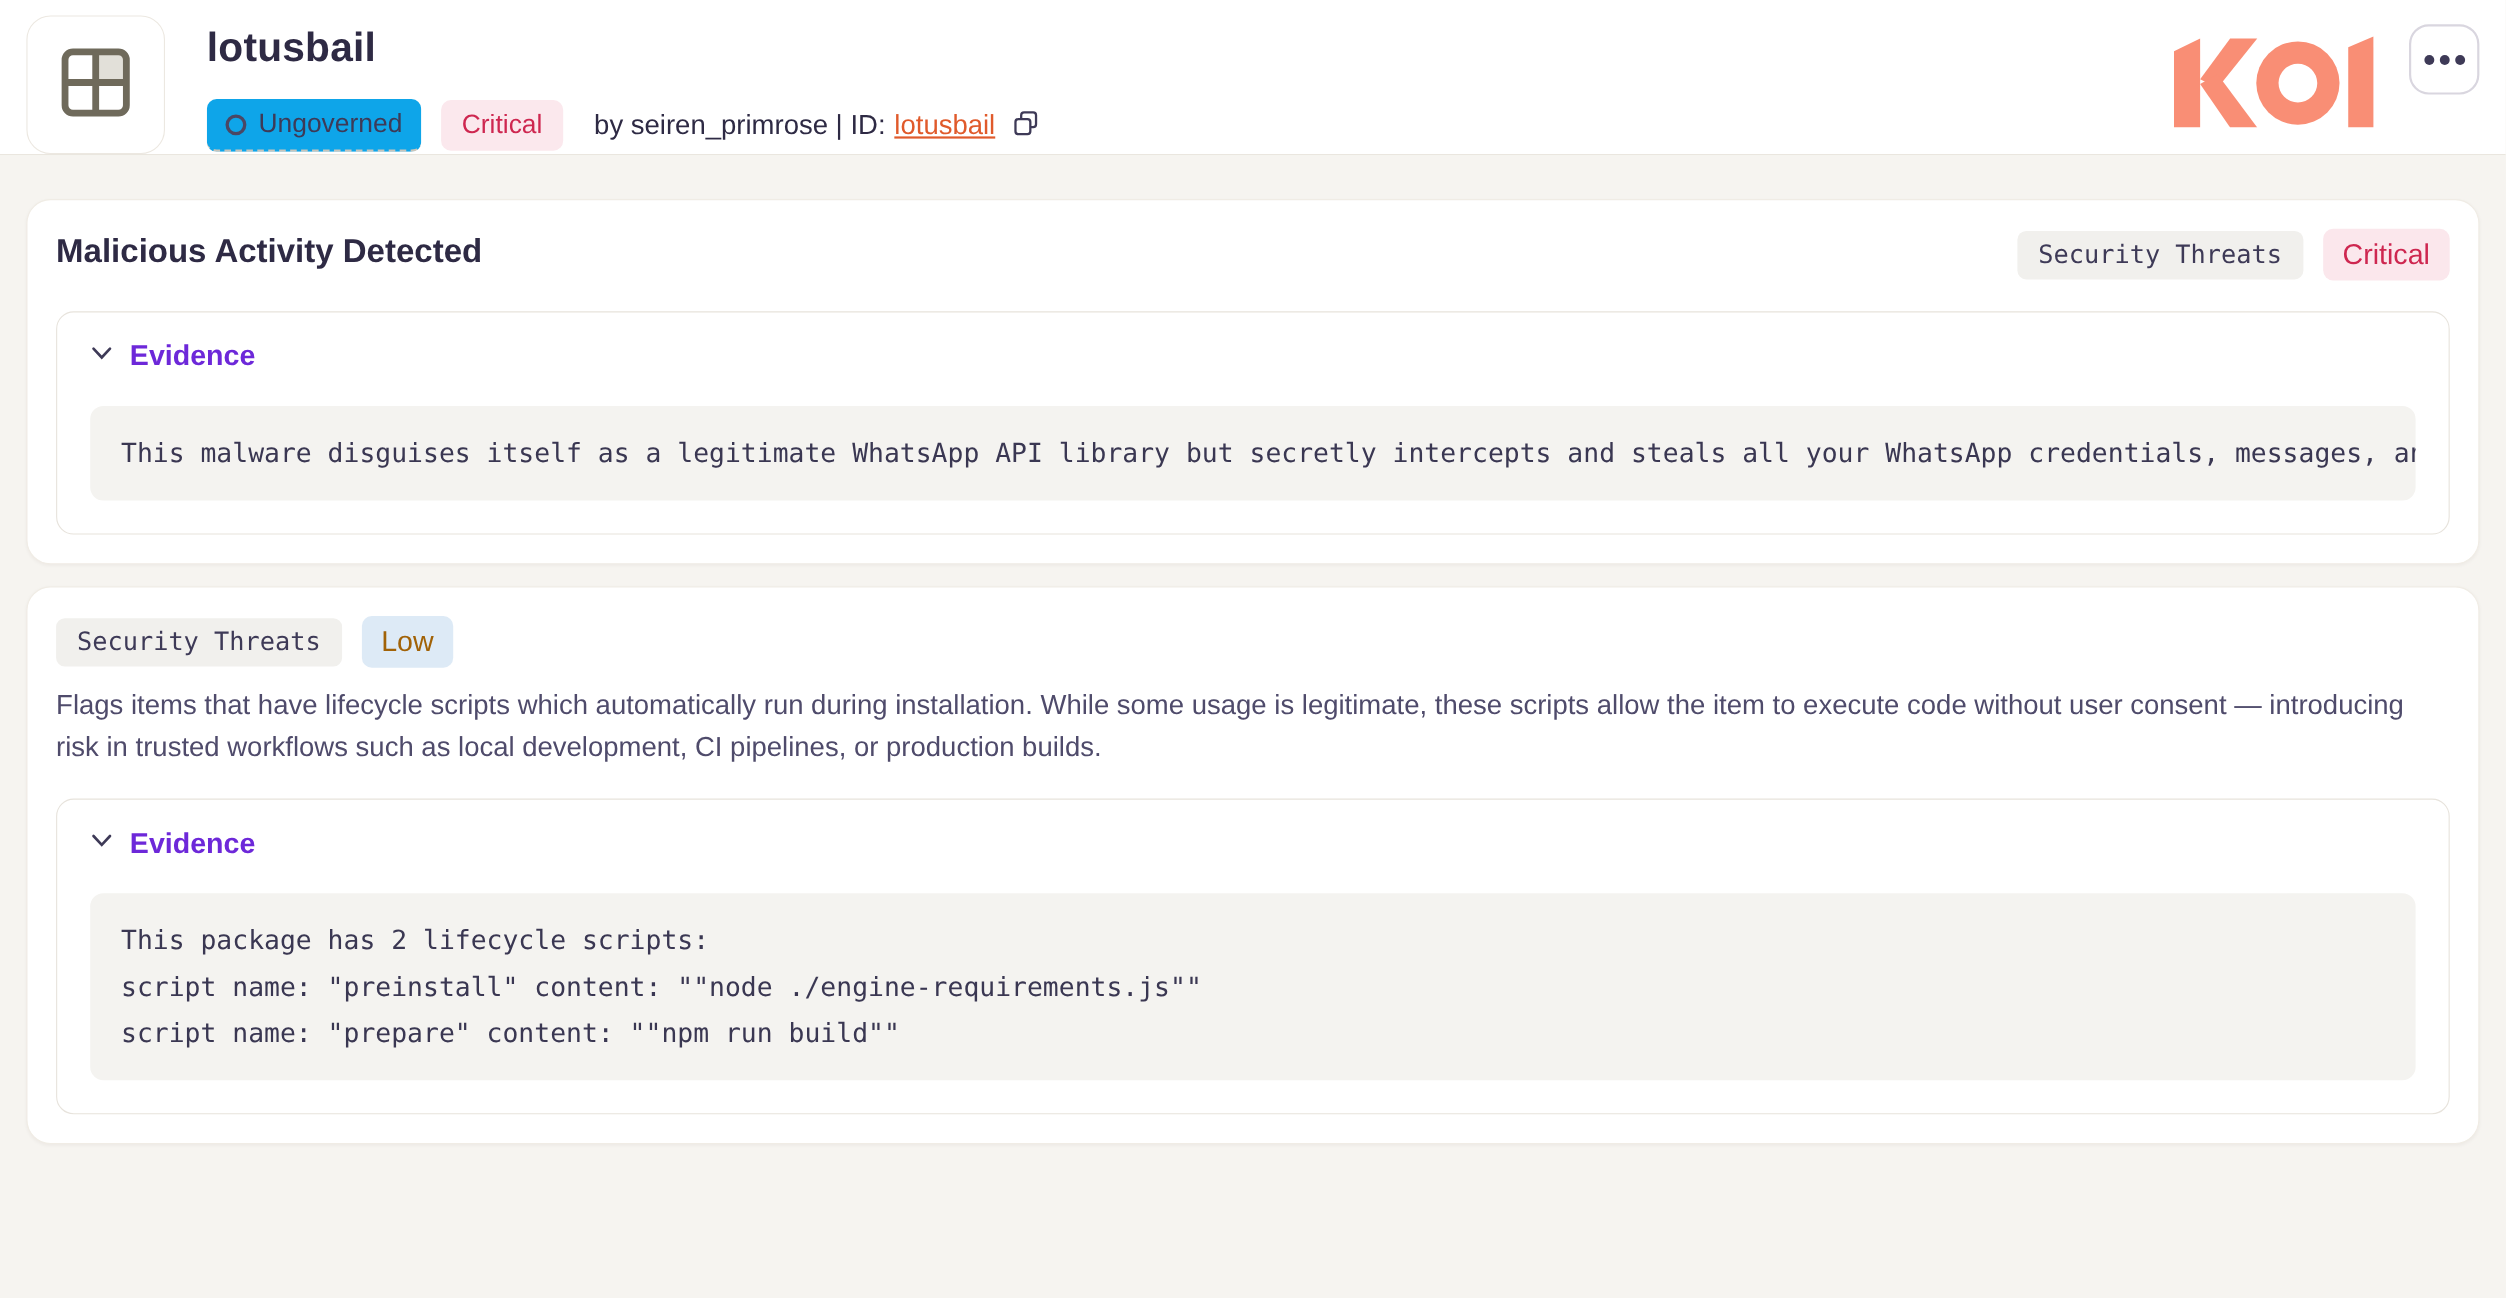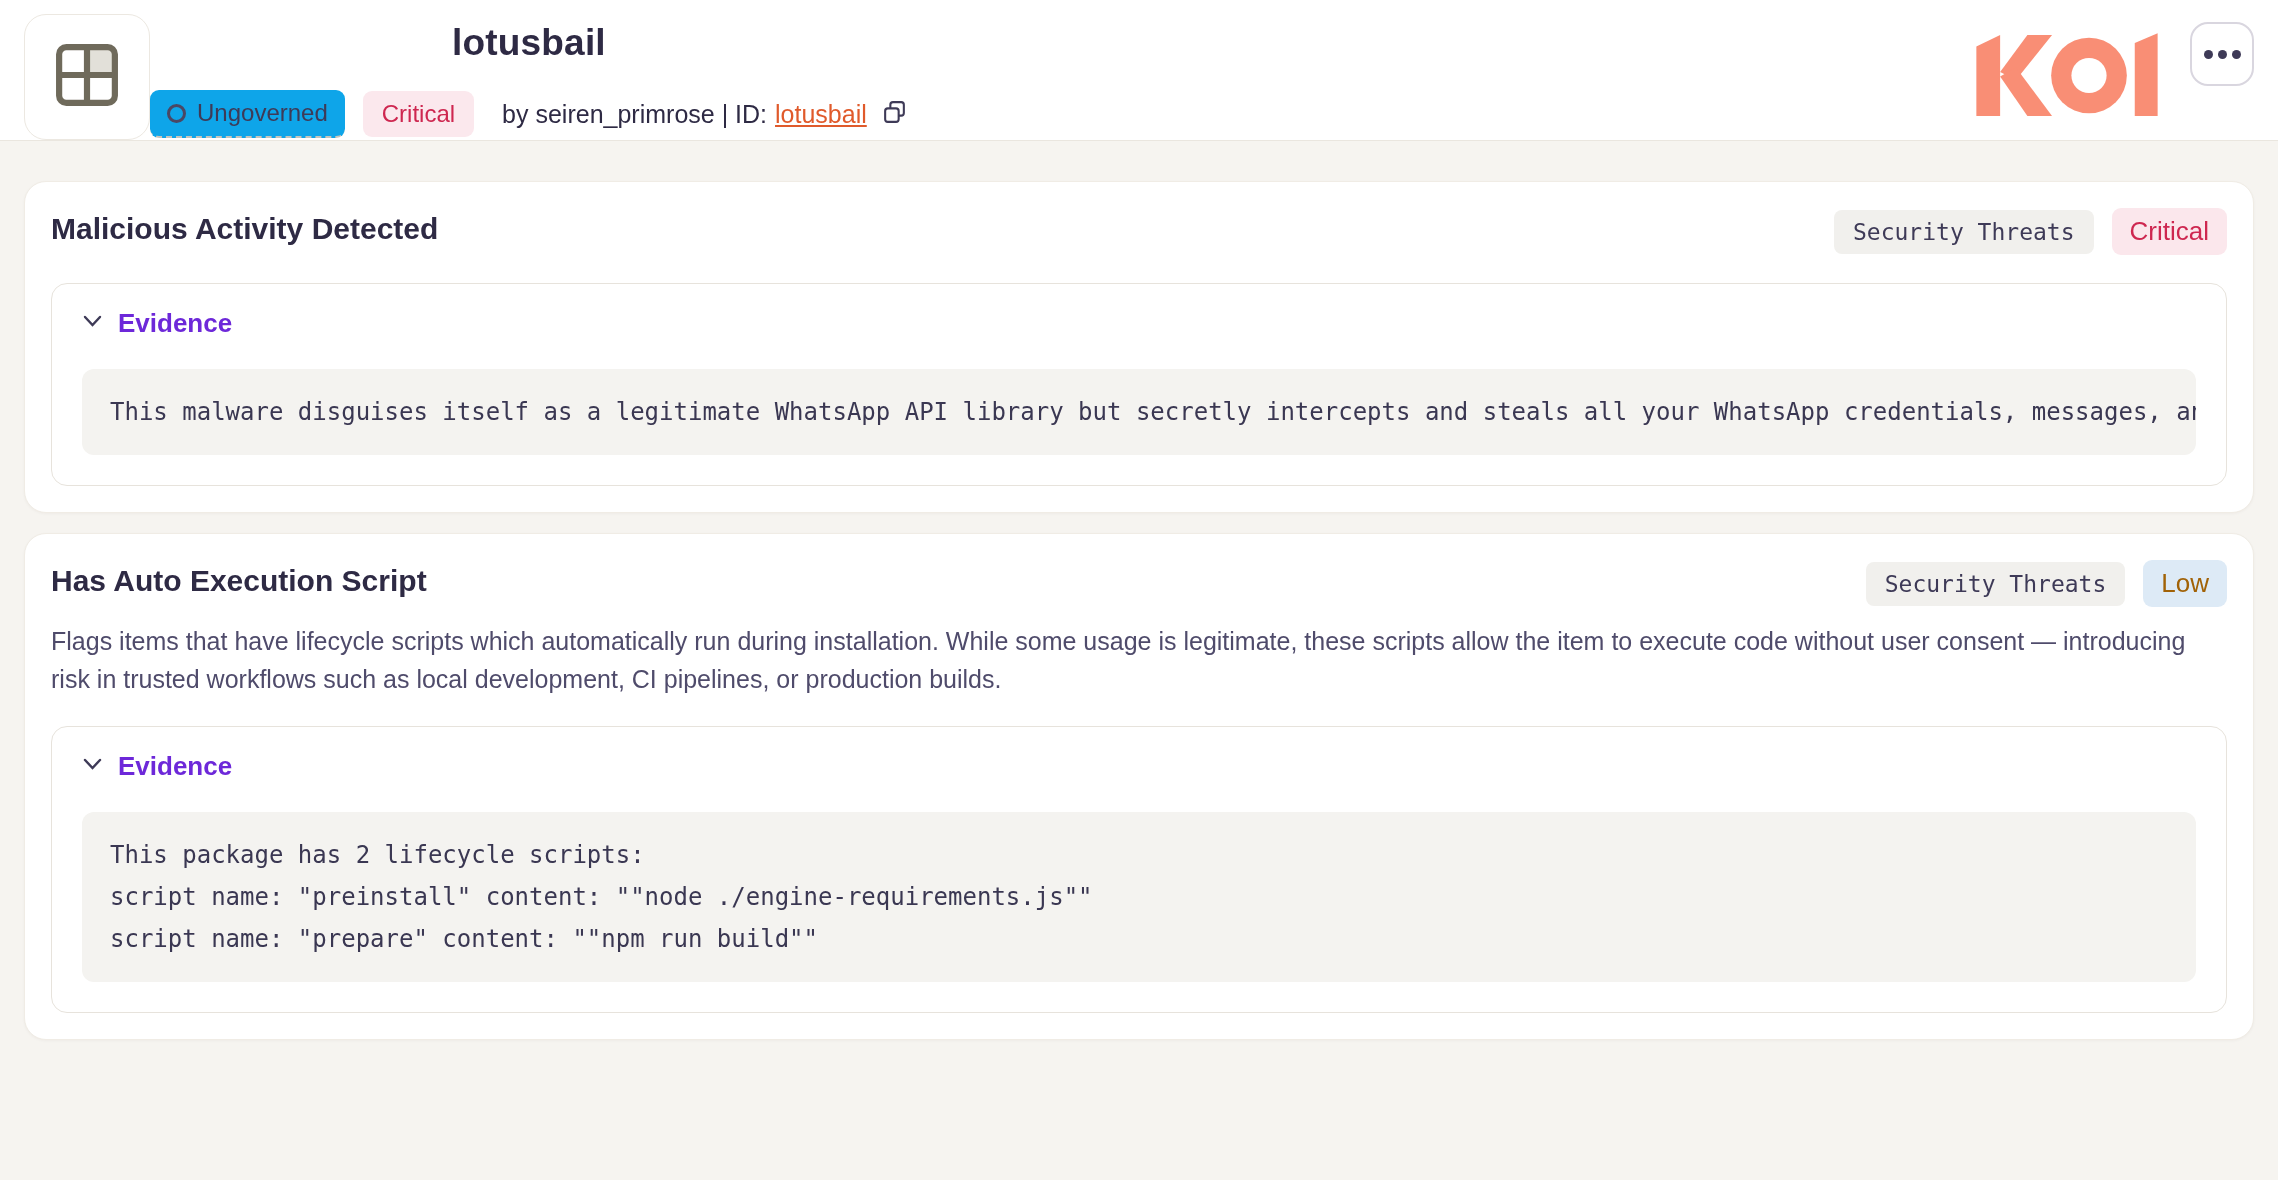--- a/index.html
+++ b/index.html
@@ -18,21 +18,21 @@
   }
   .header-top { display:flex; align-items:flex-start; }
   .app-icon {
     width:126px; height:126px;
     background:#fff;
     border:1px solid #ece8e1;
     border-radius:22px;
     display:flex; align-items:center; justify-content:center;
     flex:0 0 auto;
   }
-  .title-block { padding-top:8px;text-align:center; }
+  .title-block { margin-left:38px; padding-top:8px; }
   .page-title { font-size:37px; font-weight:bold; color:#2e2a44; letter-spacing:0.2px; }
   .badge-row { display:flex; align-items:center; margin-top:26px; gap:18px; }
   .badge-ungoverned {
     display:flex; align-items:center; gap:11px;
     background:#0ea5e9; color:#3e3a57;
     font-size:24px; padding:9px 17px; border-radius:9px;
     border-bottom:2px dashed #c9c5bb;
   }
   .ring-icon { width:19px; height:19px; border:3px solid #4b4764; border-radius:50%; }
   .badge-critical-hdr {
@@ -182,21 +182,20 @@
             </svg>
         </span>
         <span class="evidence-label">Evidence</span>
       </div>
       <div class="code-block">This malware disguises itself as a legitimate WhatsApp API library but secretly intercepts and steals all your WhatsApp credentials, messages, and contacts, encryp</div>
     </div>
   </div>
 
   <div class="card">
     <div class="card-head">
-      <div class="card-title">Has Auto Execution Script</div>
       <div class="head-badges">
         <span class="badge-category">Security Threats</span>
         <span class="badge-sev sev-low">Low</span>
       </div>
     </div>
     <div class="card-desc">Flags items that have lifecycle scripts which automatically run during installation. While some usage is legitimate, these scripts allow the item to execute code without user consent — introducing risk in trusted workflows such as local development, CI pipelines, or production builds.</div>
     <div class="evidence">
       <div class="evidence-head">
         <span>
           <svg width="21" height="15" viewBox="0 0 21 15">

